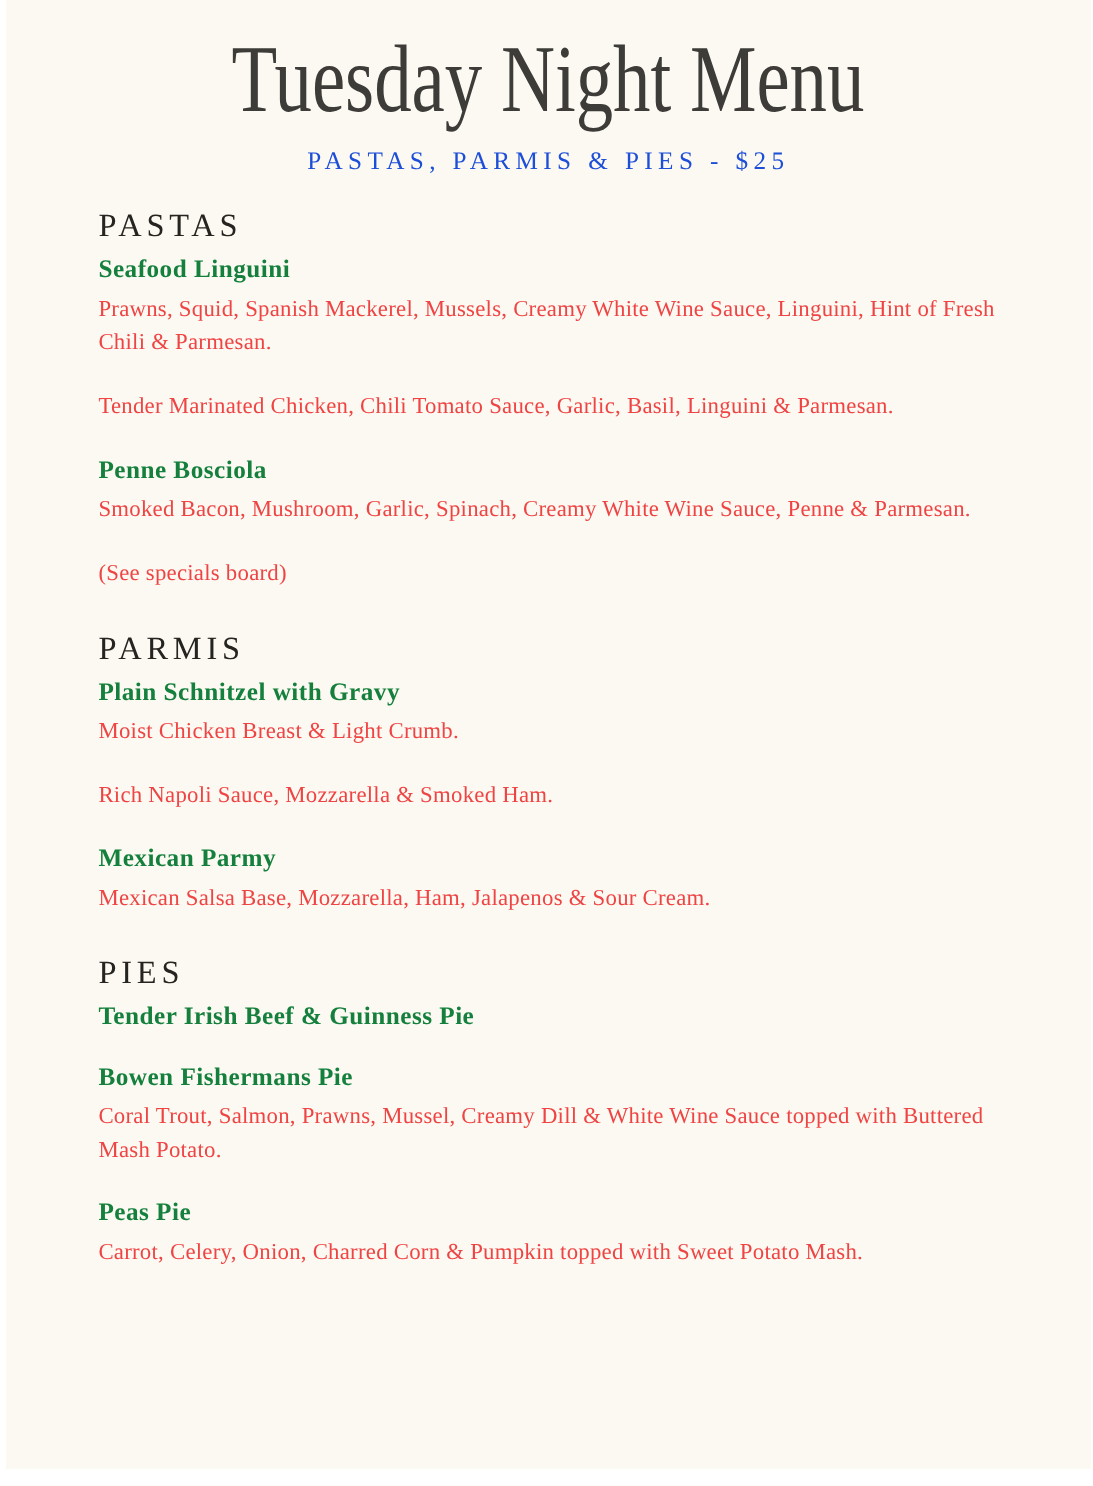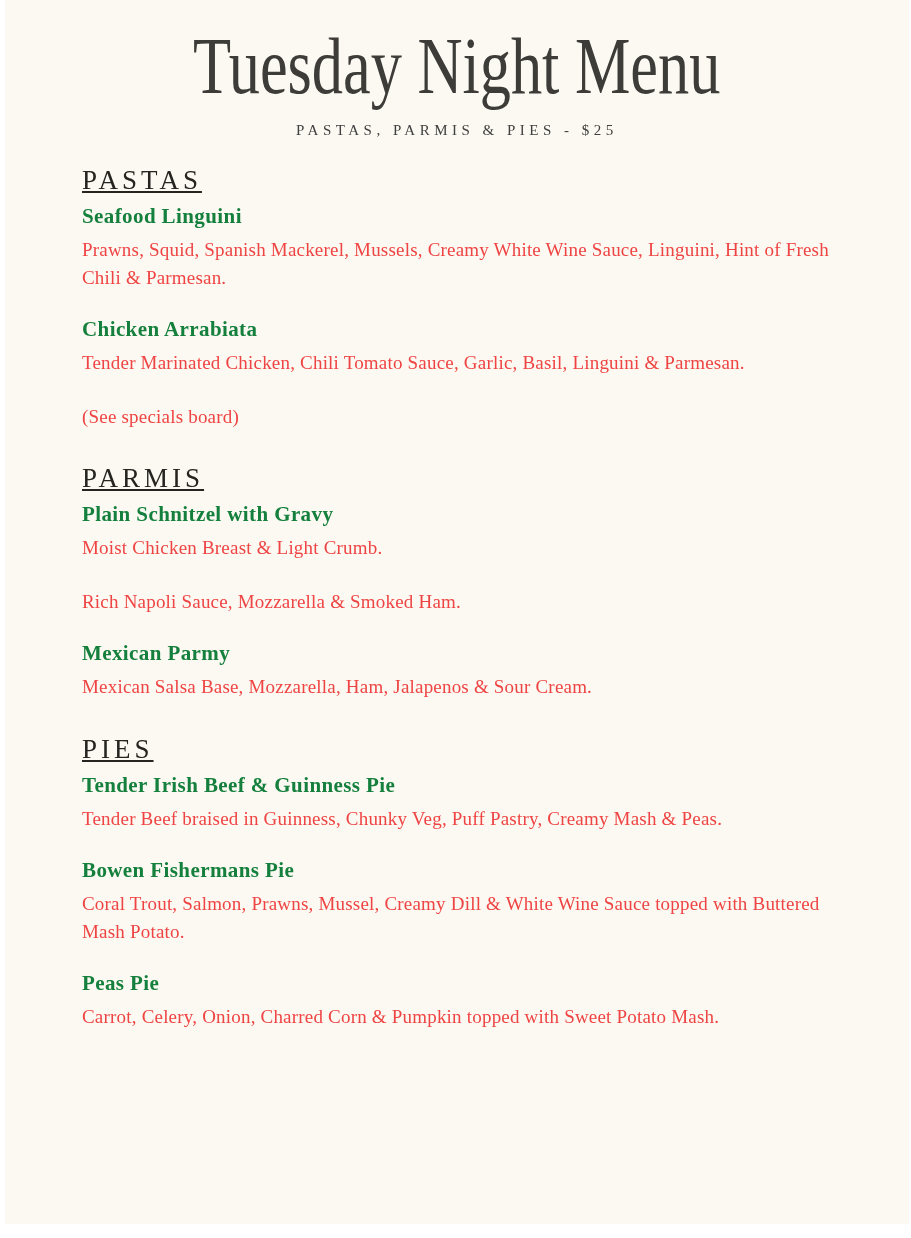--- a/index.html
+++ b/index.html
@@ -34,41 +34,40 @@
     transform: scaleX(0.82) scaleY(1.05);
     transform-origin: center top;
     letter-spacing: 0px;
     margin-top: 6px;
   }
 
   .menu-title-wrap { text-align: center; }
 
   .menu-subtitle {
     margin-top: 20px;
-    font-size: 15px;
+    font-size: 21px;
     letter-spacing: 4.5px;
-    color: #404040;
+    color: #1d4ed8;
     font-weight: 500;
   }
 
   
   .menu-body {
     padding: 0 80px 0 77px;
   }
 
   .section { margin-top: 33px; }
   .section:first-child { margin-top: 26px; }
 
   .section-heading {
     font-size: 27px;
     font-weight: 500;
     letter-spacing: 4px;
     color: #252420;
     margin-bottom: 6px;
-    text-decoration: underline;
   }
 
   .item { margin-top: 26px; }
   .item:first-child { margin-top: 8px; }
 
   .item-name {
     font-size: 21px;
     font-weight: 700;
     letter-spacing: 0.4px;
     color: #15803d;
@@ -97,24 +96,27 @@
   <div class="menu-body" id="sections">
   <section class="section">
     <h2 class="section-heading">PASTAS</h2>
     <div class="items">
   <div class="item">
     <h3 class="item-name">Seafood Linguini</h3>
     <p class="item-desc">Prawns, Squid, Spanish Mackerel, Mussels, Creamy White Wine Sauce, Linguini, Hint of Fresh Chili &amp; Parmesan.</p>
   </div>
 
   <div class="item">
-    <h3 class="item-name">Chicken Arrabiata</h3>
     <p class="item-desc">Tender Marinated Chicken, Chili Tomato Sauce, Garlic, Basil, Linguini &amp; Parmesan.</p>
   </div>
 
+  <div class="item">
+    <h3 class="item-name">Penne Bosciola</h3>
+    <p class="item-desc">Smoked Bacon, Mushroom, Garlic, Spinach, Creamy White Wine Sauce, Penne &amp; Parmesan.</p>
+  </div>
 
   <div class="item">
     <p class="item-desc">(See specials board)</p>
   </div>
 </div>
   </section>
 
   <section class="section">
     <h2 class="section-heading">PARMIS</h2>
     <div class="items">
@@ -132,21 +134,20 @@
     <p class="item-desc">Mexican Salsa Base, Mozzarella, Ham, Jalapenos &amp; Sour Cream.</p>
   </div>
 </div>
   </section>
 
   <section class="section">
     <h2 class="section-heading">PIES</h2>
     <div class="items">
   <div class="item">
     <h3 class="item-name">Tender Irish Beef &amp; Guinness Pie</h3>
-    <p class="item-desc">Tender Beef braised in Guinness, Chunky Veg, Puff Pastry, Creamy Mash &amp; Peas.</p>
   </div>
 
   <div class="item">
     <h3 class="item-name">Bowen Fishermans Pie</h3>
     <p class="item-desc">Coral Trout, Salmon, Prawns, Mussel, Creamy Dill &amp; White Wine Sauce topped with Buttered Mash Potato.</p>
   </div>
 
   <div class="item">
     <h3 class="item-name">Peas Pie</h3>
     <p class="item-desc">Carrot, Celery, Onion, Charred Corn &amp; Pumpkin topped with Sweet Potato Mash.</p>

